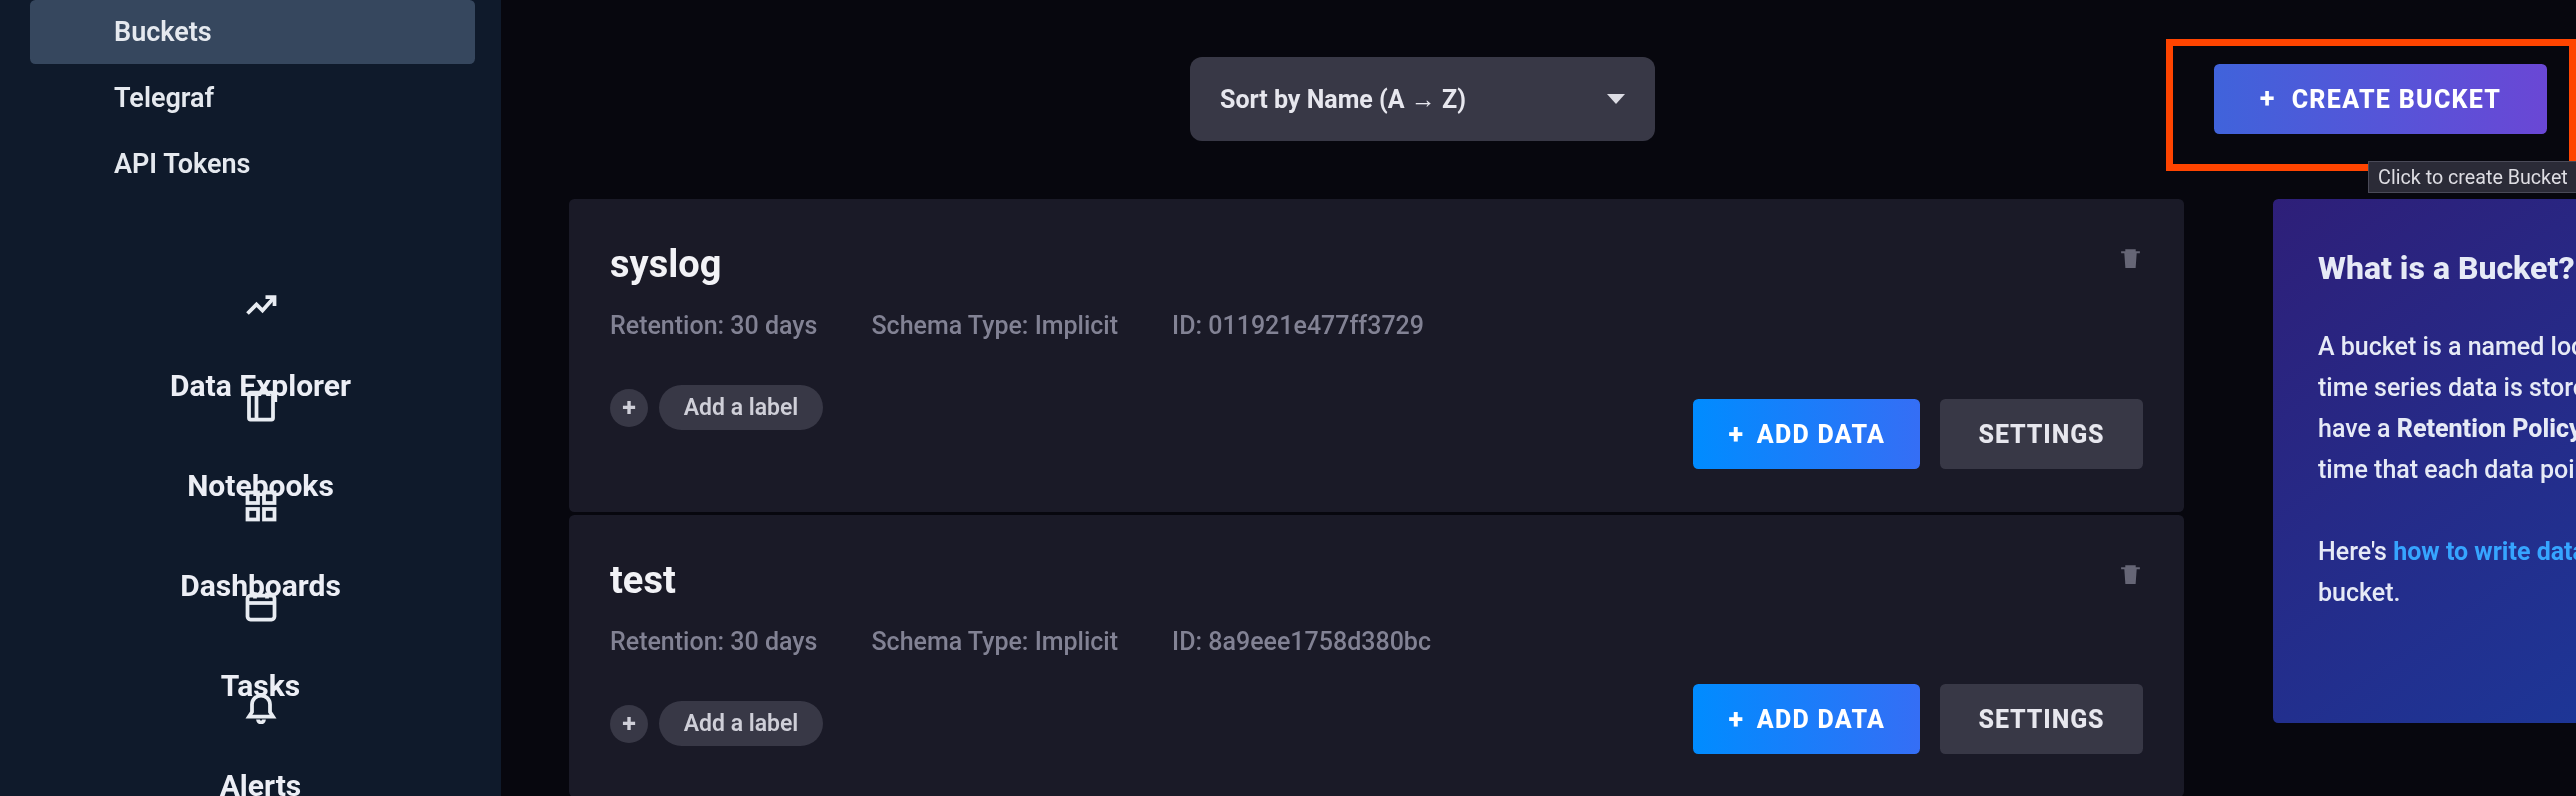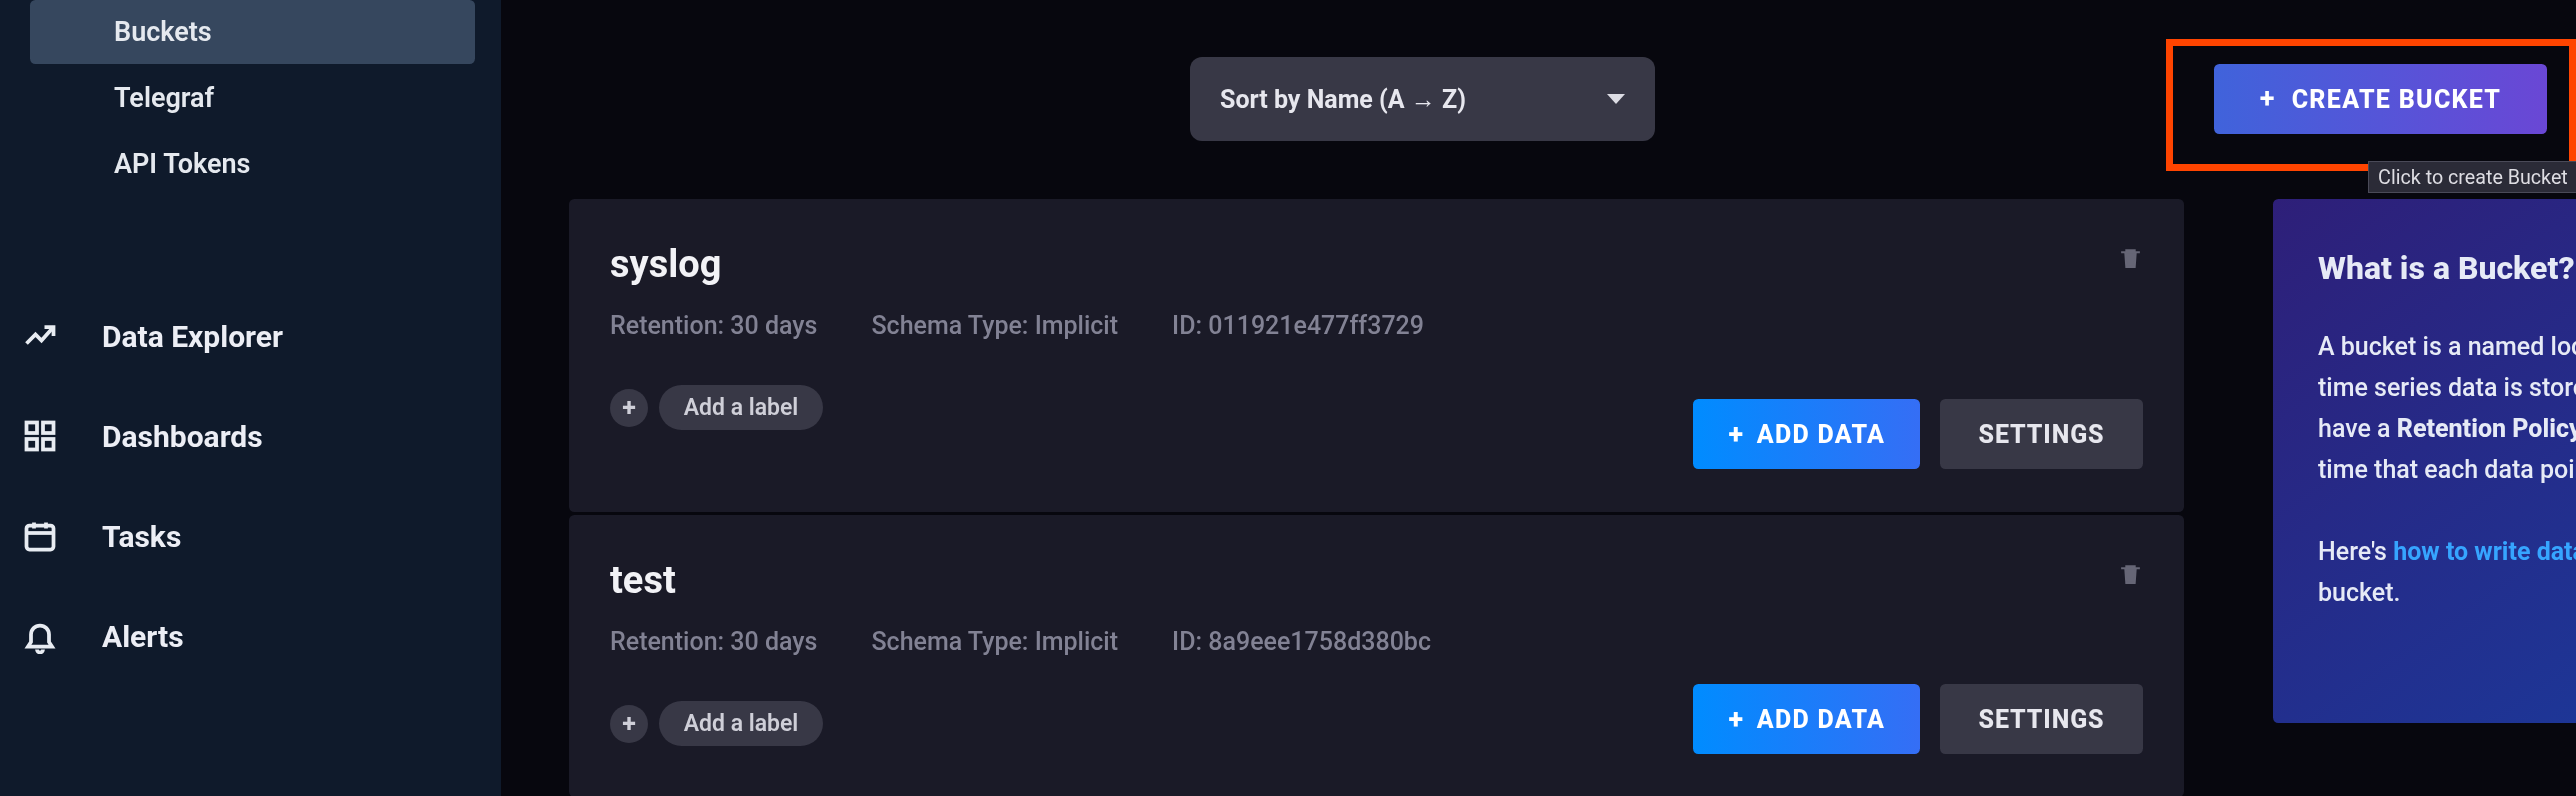--- a/index.html
+++ b/index.html
@@ -52,20 +52,21 @@
   .sidebar-main-item {
     height: 100px;
     display: flex;
     align-items: center;
     gap: 43px;
     padding-left: 20px;
     color: #eceef5;
     font-size: 30px;
     font-weight: 700;
     cursor: pointer;
+    flex-direction: column;
   }
   .sidebar-icon {
     width: 39px;
     height: 39px;
     flex: 0 0 39px;
     display: flex;
     align-items: center;
     justify-content: center;
   }
   .sidebar-icon svg { stroke: #e8ecf2; fill: none; stroke-width: 2.5; }
@@ -288,20 +289,29 @@
         <svg viewBox="0 0 24 24" width="36" height="36">
             <polyline points="3 17 9 11 13 15 21 6"></polyline>
             <polyline points="15 6 21 6 21 12"></polyline>
           </svg>
       </span>
       <span>Data Explorer</span>
     </div>
     <div class="sidebar-main-item">
       <span class="sidebar-icon">
         <svg viewBox="0 0 24 24" width="36" height="36">
+            <rect x="4" y="3" width="16" height="18" rx="1"></rect>
+            <line x1="9" y1="3" x2="9" y2="21"></line>
+          </svg>
+      </span>
+      <span>Notebooks</span>
+    </div>
+    <div class="sidebar-main-item">
+      <span class="sidebar-icon">
+        <svg viewBox="0 0 24 24" width="36" height="36">
             <rect x="3" y="3" width="7" height="7"></rect>
             <rect x="14" y="3" width="7" height="7"></rect>
             <rect x="14" y="14" width="7" height="7"></rect>
             <rect x="3" y="14" width="7" height="7"></rect>
           </svg>
       </span>
       <span>Dashboards</span>
     </div>
     <div class="sidebar-main-item">
       <span class="sidebar-icon">

